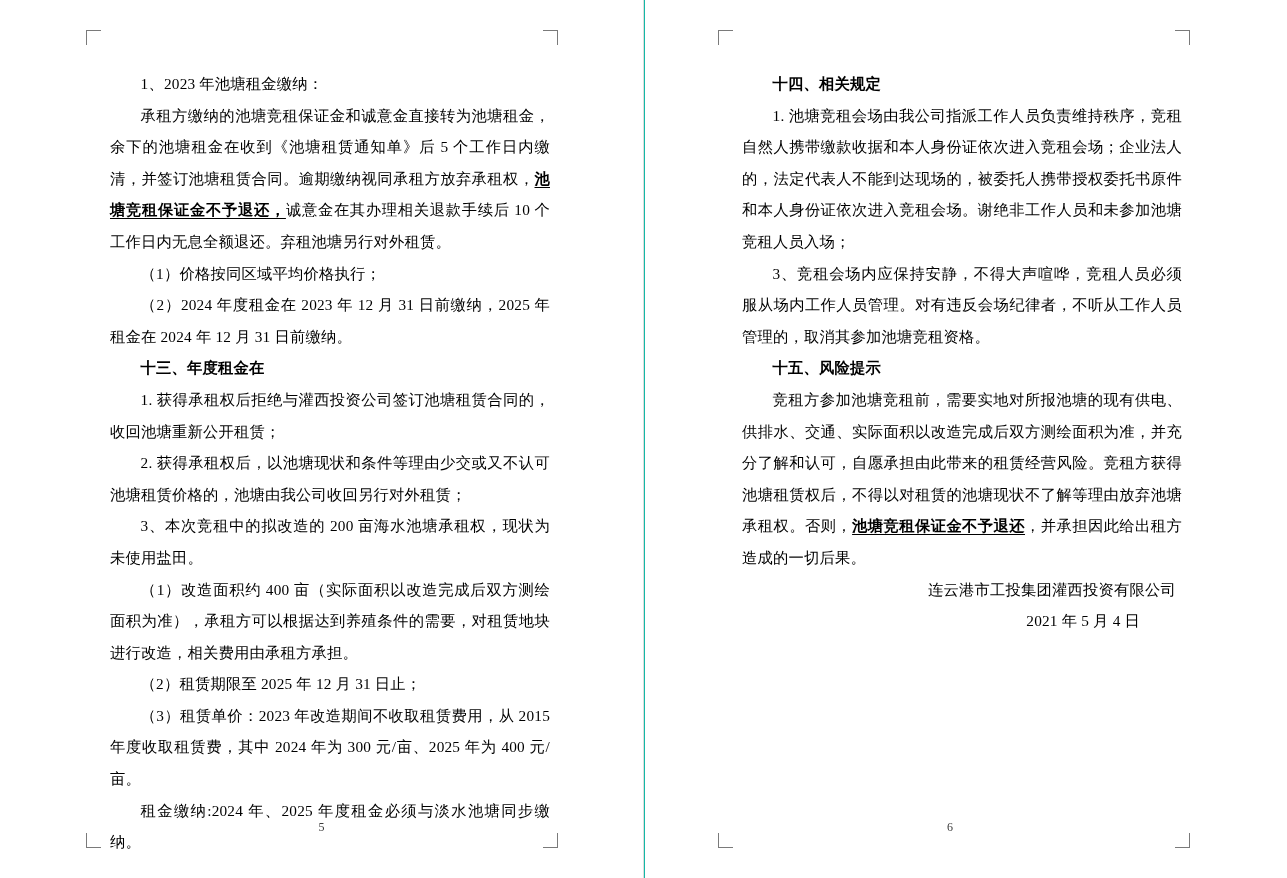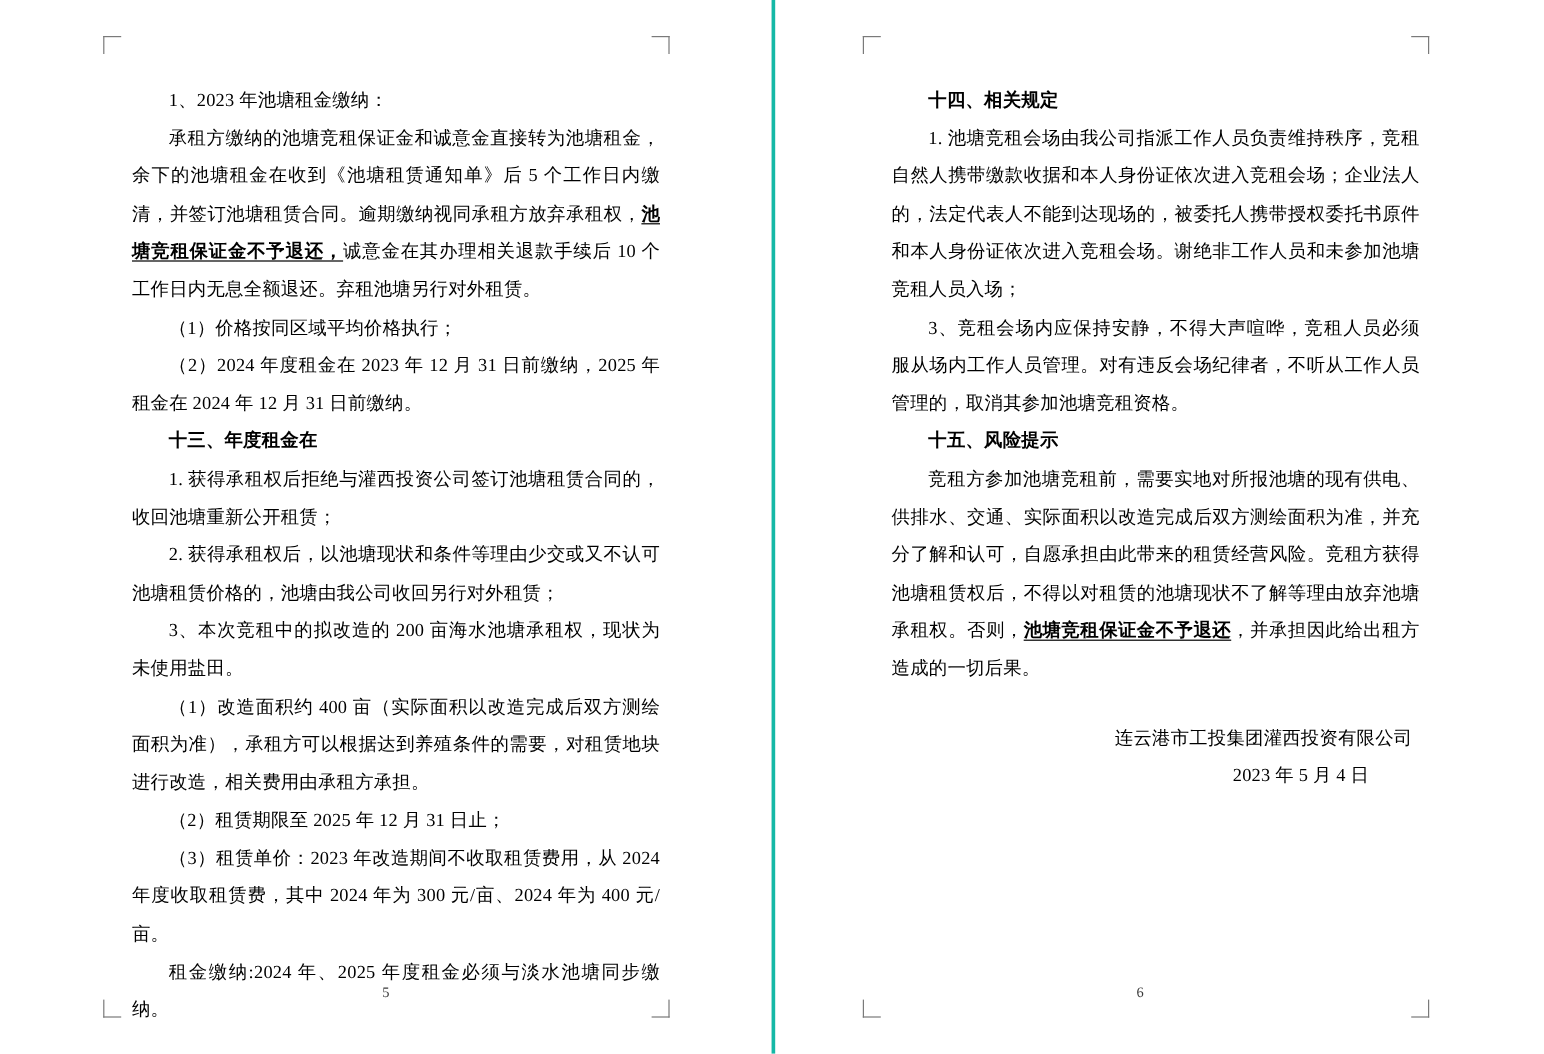--- a/index.html
+++ b/index.html
@@ -12,30 +12,31 @@
     height: 878px;
     font-family: "Liberation Serif", "DejaVu Serif", serif;
     color: #000000;
     overflow: hidden;
   }
   .spread {
     display: flex;
     width: 1287px;
     height: 878px;
     position: relative;
+    justify-content: space-between;
   }
   .page {
     position: relative;
     width: 643px;
     height: 878px;
     background: #ffffff;
     box-sizing: border-box;
   }
   .page.right {
-    border-left: 3px solid #14b8a6;
+    border-left: 1px solid #14b8a6;
   }
   
   .crop {
     position: absolute;
     width: 14px;
     height: 14px;
   }
   .crop.tl { border-left: 1px solid #7a7a7a; border-top: 1px solid #7a7a7a; }
   .crop.tr { border-right: 1px solid #7a7a7a; border-top: 1px solid #7a7a7a; }
   .crop.bl { border-left: 1px solid #7a7a7a; border-bottom: 1px solid #7a7a7a; }
@@ -76,21 +77,20 @@
     text-indent: 2em;
     font-weight: bold;
     font-family: "Liberation Sans", "DejaVu Sans", sans-serif;
   }
   .u-bold {
     font-weight: bold;
     text-decoration: underline;
     text-underline-offset: 3px;
   }
   .signature {
-    margin-top: 26px;
     text-indent: 0;
     text-align: right;
     padding-right: 6px;
   }
   .sign-date {
     text-indent: 0;
     text-align: right;
     padding-right: 42px;
   }
   .folio {
@@ -127,21 +127,21 @@
       <p>1、2023 年池塘租金缴纳：</p>
       <p><span>承租方缴纳的池塘竞租保证金和诚意金直接转为池塘租金，余下的池塘租金在收到《池塘租赁通知单》后 5 个工作日内缴清，并签订池塘租赁合同。逾期缴纳视同承租方放弃承租权，</span><span class="u-bold">池塘竞租保证金不予退还，</span><span>诚意金在其办理相关退款手续后 10 个工作日内无息全额退还。弃租池塘另行对外租赁。</span></p>
       <p>（1）价格按同区域平均价格执行；</p>
       <p>（2）2024 年度租金在 2023 年 12 月 31 日前缴纳，2025 年租金在 2024 年 12 月 31 日前缴纳。</p>
       <p class="heading">十三、年度租金在</p>
       <p>1. 获得承租权后拒绝与灌西投资公司签订池塘租赁合同的，收回池塘重新公开租赁；</p>
       <p>2. 获得承租权后，以池塘现状和条件等理由少交或又不认可池塘租赁价格的，池塘由我公司收回另行对外租赁；</p>
       <p>3、本次竞租中的拟改造的 200 亩海水池塘承租权，现状为未使用盐田。</p>
       <p>（1）改造面积约 400 亩（实际面积以改造完成后双方测绘面积为准），承租方可以根据达到养殖条件的需要，对租赁地块进行改造，相关费用由承租方承担。</p>
       <p>（2）租赁期限至 2025 年 12 月 31 日止；</p>
-      <p>（3）租赁单价：2023 年改造期间不收取租赁费用，从 2024 年度收取租赁费，其中 2024 年为 300 元/亩、2024 年为 400 元/亩。</p>
+      <p>（3）租赁单价：2023 年改造期间不收取租赁费用，从 2015 年度收取租赁费，其中 2024 年为 300 元/亩、2025 年为 400 元/亩。</p>
       <p>租金缴纳:2024 年、2025 年度租金必须与淡水池塘同步缴纳。</p>
 
     </div>
 
     <div class="folio">5</div>
   </div>
 
   <div class="gutter"></div>
 
   <div class="page right">
@@ -150,19 +150,19 @@
     <div class="crop bl"></div>
     <div class="crop br"></div>
 
     <div class="content">
       <p class="heading">十四、相关规定</p>
       <p>1. 池塘竞租会场由我公司指派工作人员负责维持秩序，竞租自然人携带缴款收据和本人身份证依次进入竞租会场；企业法人的，法定代表人不能到达现场的，被委托人携带授权委托书原件和本人身份证依次进入竞租会场。谢绝非工作人员和未参加池塘竞租人员入场；</p>
       <p>3、竞租会场内应保持安静，不得大声喧哗，竞租人员必须服从场内工作人员管理。对有违反会场纪律者，不听从工作人员管理的，取消其参加池塘竞租资格。</p>
       <p class="heading">十五、风险提示</p>
       <p><span>竞租方参加池塘竞租前，需要实地对所报池塘的现有供电、供排水、交通、实际面积以改造完成后双方测绘面积为准，并充分了解和认可，自愿承担由此带来的租赁经营风险。竞租方获得池塘租赁权后，不得以对租赁的池塘现状不了解等理由放弃池塘承租权。否则，</span><span class="u-bold">池塘竞租保证金不予退还</span><span>，并承担因此给出租方造成的一切后果。</span></p>
       <p class="signature">连云港市工投集团灌西投资有限公司</p>
-      <p class="sign-date">2023 年 5 月 4 日</p>
+      <p class="sign-date">2021 年 5 月 4 日</p>
     </div>
 
     <div class="folio">6</div>
   </div>
 
 </div>
 
 </body></html>

